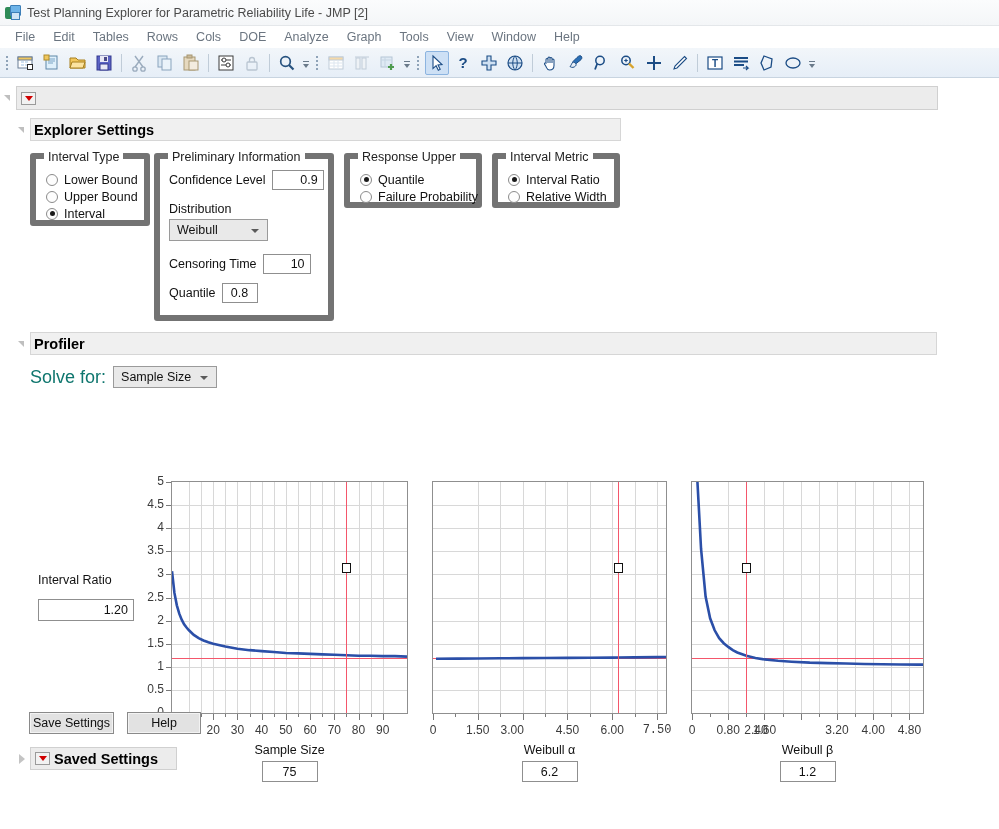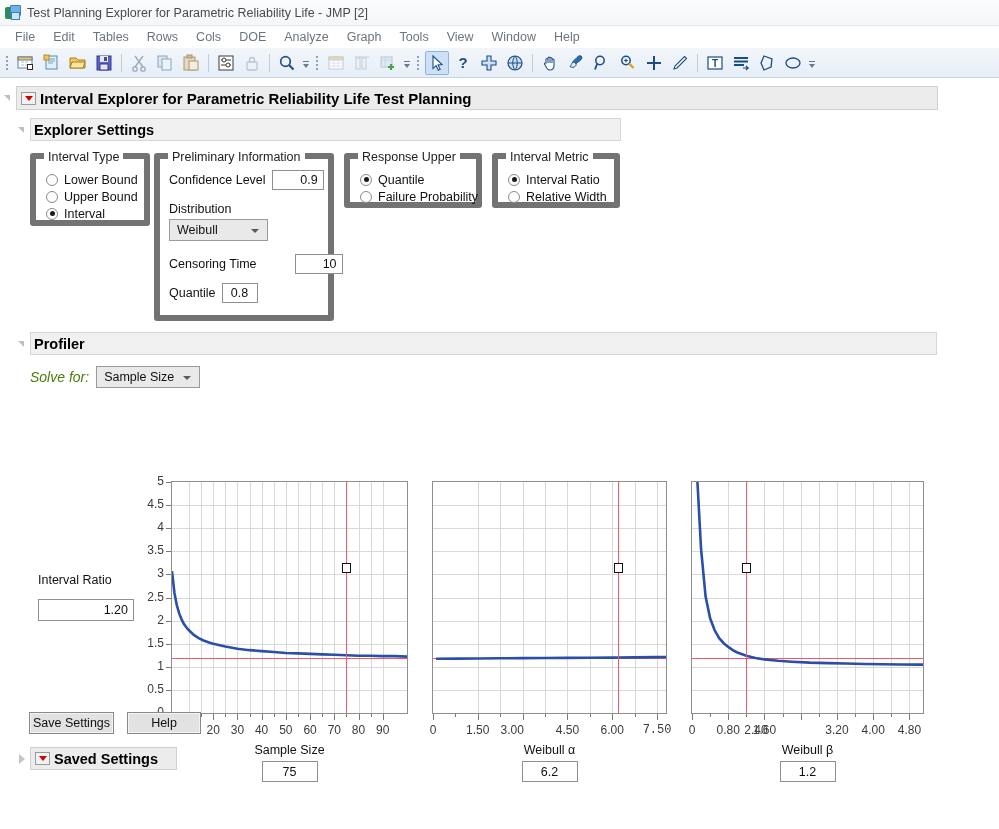--- a/index.html
+++ b/index.html
@@ -145,21 +145,21 @@
     display:flex; align-items:center; padding-left:7px;
     position:relative;
   }
   .combo .chev {
     position:absolute; right:8px; top:9px;
     border-left:4px solid transparent; border-right:4px solid transparent;
     border-top:4px solid #5a5a5a;
   }
 
   
-  .solve-label { font-size:14px; color:#4d7c0f;font-style:italic; }
+  .solve-label { font-size:18px; color:#0f766e; }
 
   .plot-wrap { position:absolute; }
   .plot-frame {
     position:absolute; border:1px solid #8f8f8f; background:#ffffff;
     overflow:hidden;
   }
   .grid-v, .grid-h { position:absolute; background:#d8d8d8; }
   .grid-v { width:1px; top:0; bottom:0; }
   .grid-h { height:1px; left:0; right:0; }
   .redline-v { position:absolute; width:1px; top:0; bottom:0; background:#f4566b; }
@@ -402,21 +402,20 @@
   </div>
   <div class="tmore"></div>
 </div>
 
 <div class="page" style="position:relative;height:749px;">
 
   <div class="outline-row" style="position:absolute;left:2px;top:8px;width:936px;">
     <div class="tri open"></div>
     <div class="hdr-bar" style="flex:1;">
       <div class="redbtn"></div>
-      <span class="hdr-title">Interval Explorer for Parametric Reliability Life Test Planning</span>
     </div>
   </div>
 
   <div class="outline-row" style="position:absolute;left:16px;top:40px;width:605px;">
     <div class="tri open"></div>
     <div class="panel-hdr" style="flex:1;">
       <span>Explorer Settings</span>
     </div>
   </div>
 
@@ -448,21 +447,21 @@
 
     <div style="position:absolute;left:9px;top:40px;">
       <span class="fld-label">Distribution</span>
     </div>
 
     <div class="combo" style="position:absolute;left:9px;top:60px;width:99px;">
       <span>Weibull</span>
       <span class="chev"></span>
     </div>
 
-    <div style="position:absolute;left:9px;top:95px;display:flex;align-items:center;gap:32px;">
+    <div style="position:absolute;left:9px;top:95px;display:flex;align-items:center;">
       <span class="fld-label">Censoring Time</span>
       <span class="numbox" style="width:48px;margin-left:6px;">10</span>
     </div>
 
     <div style="position:absolute;left:9px;top:124px;display:flex;align-items:center;">
       <span class="fld-label">Quantile</span>
       <span class="numbox" style="width:36px;margin-left:6px;justify-content:center;padding-right:0;">0.8</span>
     </div>
   </div>
 

